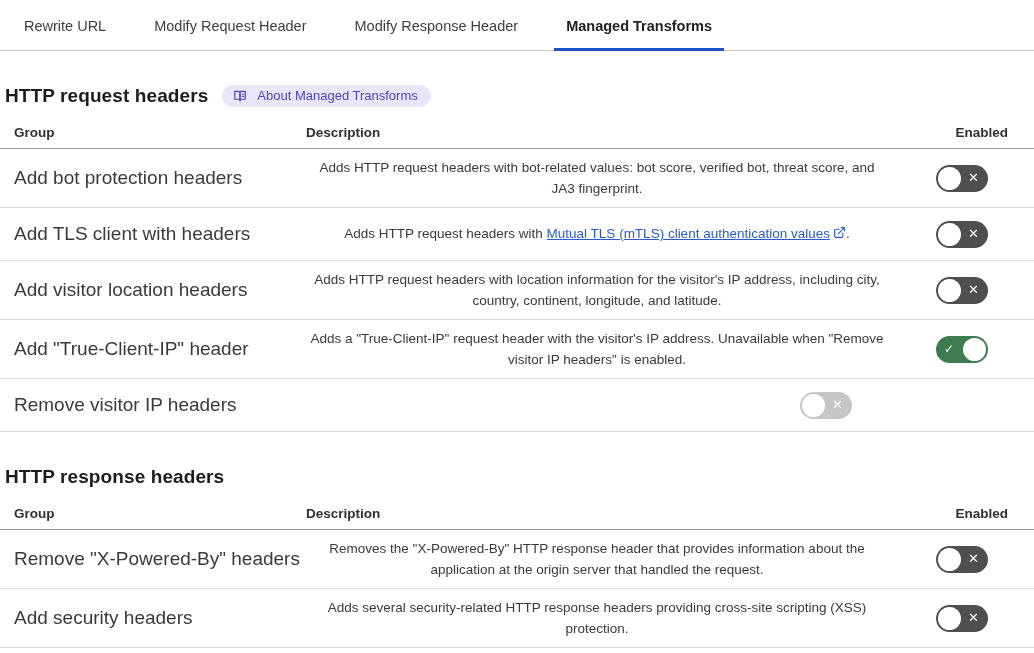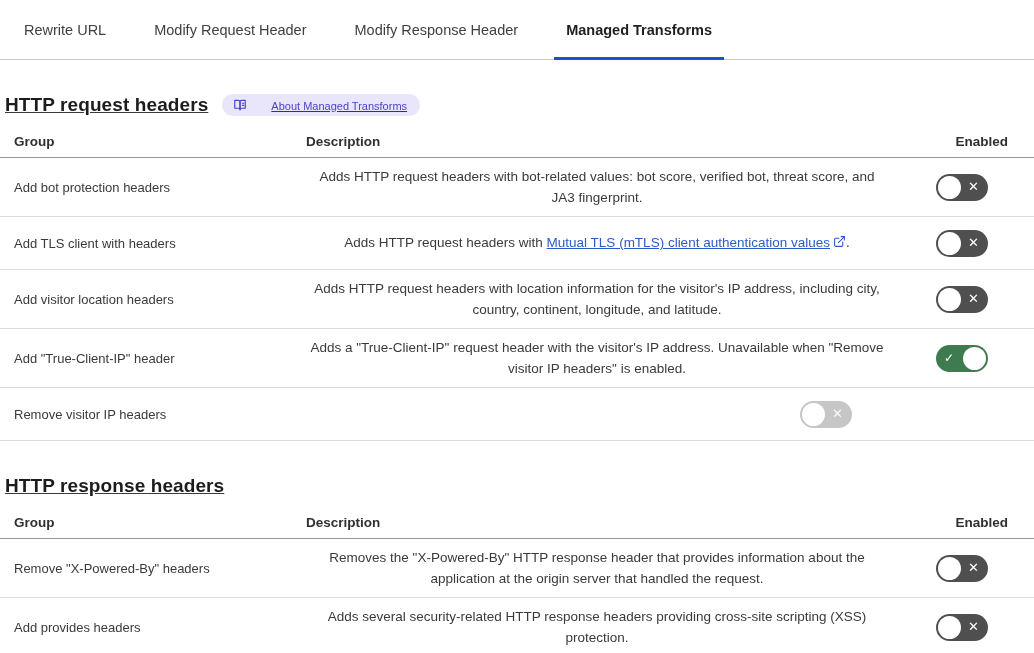--- a/index.html
+++ b/index.html
@@ -12,21 +12,21 @@
     overflow: hidden;
   }
   .page { width: 1034px; }
 
   
   .tab-bar {
     display: flex;
     align-items: stretch;
     gap: 24px;
     padding: 0 12px;
-    height: 60px;
+    height: 51px;
     position: relative;
   }
   .tab-bar::after {
     content: "";
     position: absolute;
     left: 0; right: 0; bottom: 0;
     height: 1px;
     background: #c9c9c9;
   }
   .tab {
@@ -52,38 +52,37 @@
     background: var(--accent-blue, #1d52c4);
   }
 
   
   .section { margin-top: 34px; }
   .section-header {
     display: flex;
     align-items: center;
     gap: 14px;
     padding-left: 5px;
-    text-decoration: underline;
   }
   .section-title {
     font-size: 19px;
     font-weight: 700;
     color: #1c1c1e;
     letter-spacing: 0.1px;
   }
   .badge {
     display: inline-flex;
-    align-items: flex-end;
-    gap: 24px;
+    align-items: flex-start;
+    gap: 10px;
     background: var(--badge-bg, #e9e6fc);
     color: var(--badge-text, #4c44c6);
     border: none;
     border-radius: 12px;
     padding: 4px 13px 4px 11px;
-    font-size: 11px;
+    font-size: 13px;
     font-family: inherit;
     cursor: pointer;
     line-height: 1;
   }
   .badge svg { display: block; }
 
   
   .table { margin-top: 11px; width: 100%; }
   .thead, .row {
     display: grid;
@@ -101,21 +100,21 @@
   .th-group { padding-left: 14px; }
   .th-enabled { text-align: right; padding-right: 26px; }
 
   .row {
     min-height: 53px;
     padding: 8px 0;
     border-bottom: 1px solid #dcdcdc;
   }
   .cell-group {
     padding-left: 14px;
-    font-size: 13px;
+    font-size: 19px;
     color: #3a3a3a;
   }
   .cell-desc {
     font-size: 13.5px;
     line-height: 21px;
     color: #3a3a3a;
     padding-right: 10px;
     text-align: center;
   }
   .cell-toggle {
@@ -284,21 +283,21 @@
     <div class="cell cell-group">Remove "X-Powered-By" headers</div>
     <div class="cell cell-desc"><span>Removes the "X-Powered-By" HTTP response header that provides information about the application at the origin server that handled the request.</span></div>
     <div class="cell cell-toggle">
       <button class="toggle off">
         <span class="toggle-mark">✕</span>
         <span class="toggle-knob"></span>
       </button>
     </div>
   </div>
             <div class="row">
-    <div class="cell cell-group">Add provides headers</div>
+    <div class="cell cell-group">Add security headers</div>
     <div class="cell cell-desc"><span>Adds several security-related HTTP response headers providing cross-site scripting (XSS) protection.</span></div>
     <div class="cell cell-toggle">
       <button class="toggle off">
         <span class="toggle-mark">✕</span>
         <span class="toggle-knob"></span>
       </button>
     </div>
   </div>
           </div>
     </div>

